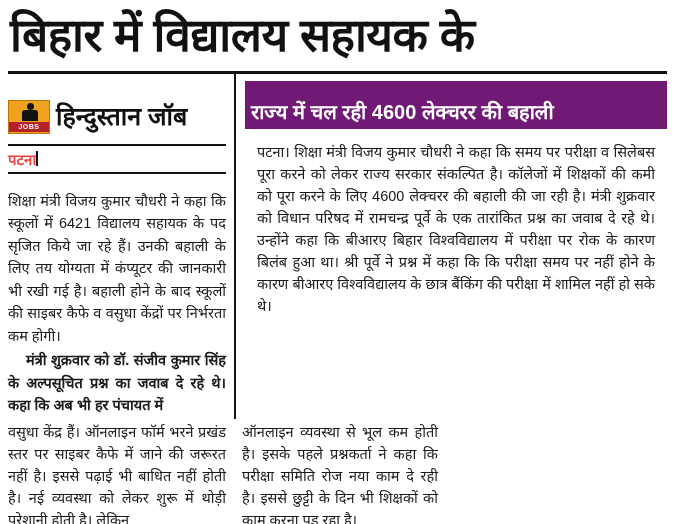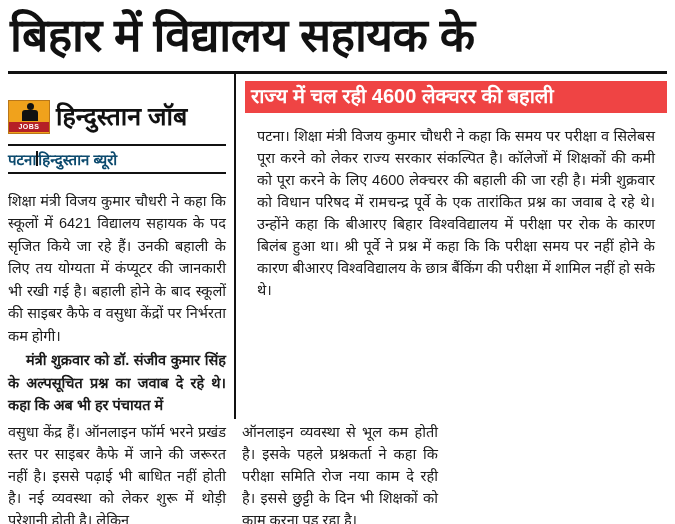--- a/index.html
+++ b/index.html
@@ -109,42 +109,43 @@
   .logo-text {
     font-size: 25px;
     font-weight: bold;
     color: #111111;
     line-height: 1;
     white-space: nowrap;
   }
 
   
   .red-banner {
-    background: #ef4444;
+    background: #701a75;
     color: #ffffff;
     font-size: 20px;
     font-weight: bold;
-    padding: 4px 6px 5px 6px;
+    padding: 20px 6px 5px 6px;
     margin-top: 7px;
     line-height: 1.15;
     white-space: nowrap;
     box-sizing: border-box;
   }
 
   
   .dateline-row {
     display: flex;
     align-items: center;
     border-top: 2px solid #111111;
     border-bottom: 2px solid #111111;
     margin-top: 7px;
     padding: 3px 0;
     font-size: 15px;
     font-weight: bold;
-    color: #0c4a6e;
+    color: #ef4444;
+    font-family: Liberation Serif, serif;
   }
   .dateline-sep {
     width: 2px;
     height: 15px;
     background: #111111;
   }
 
   
   .body-text {
     font-size: 14.5px;
@@ -208,21 +209,20 @@
           <div class="person-head"></div>
           <div class="person-body"></div>
           <div class="ribbon">JOBS</div>
         </div>
         <div class="logo-text">हिन्दुस्तान जॉब</div>
       </div>
 
       <div class="dateline-row">
         <span>पटना</span>
         <span class="dateline-sep"></span>
-        <span>हिन्दुस्तान ब्यूरो</span>
       </div>
 
       <div class="body-text">
         <p>शिक्षा मंत्री विजय कुमार चौधरी ने कहा कि स्कूलों में 6421 विद्यालय सहायक के पद सृजित किये जा रहे हैं। उनकी बहाली के लिए तय योग्यता में कंप्यूटर की जानकारी भी रखी गई है। बहाली होने के बाद स्कूलों की साइबर कैफे व वसुधा केंद्रों पर निर्भरता कम होगी।</p>
         <p class="indent">मंत्री शुक्रवार को डॉ. संजीव कुमार सिंह के अल्पसूचित प्रश्न का जवाब दे रहे थे। कहा कि अब भी हर पंचायत में</p>
       </div>
 
     </div>
 
     <div class="col-right">

